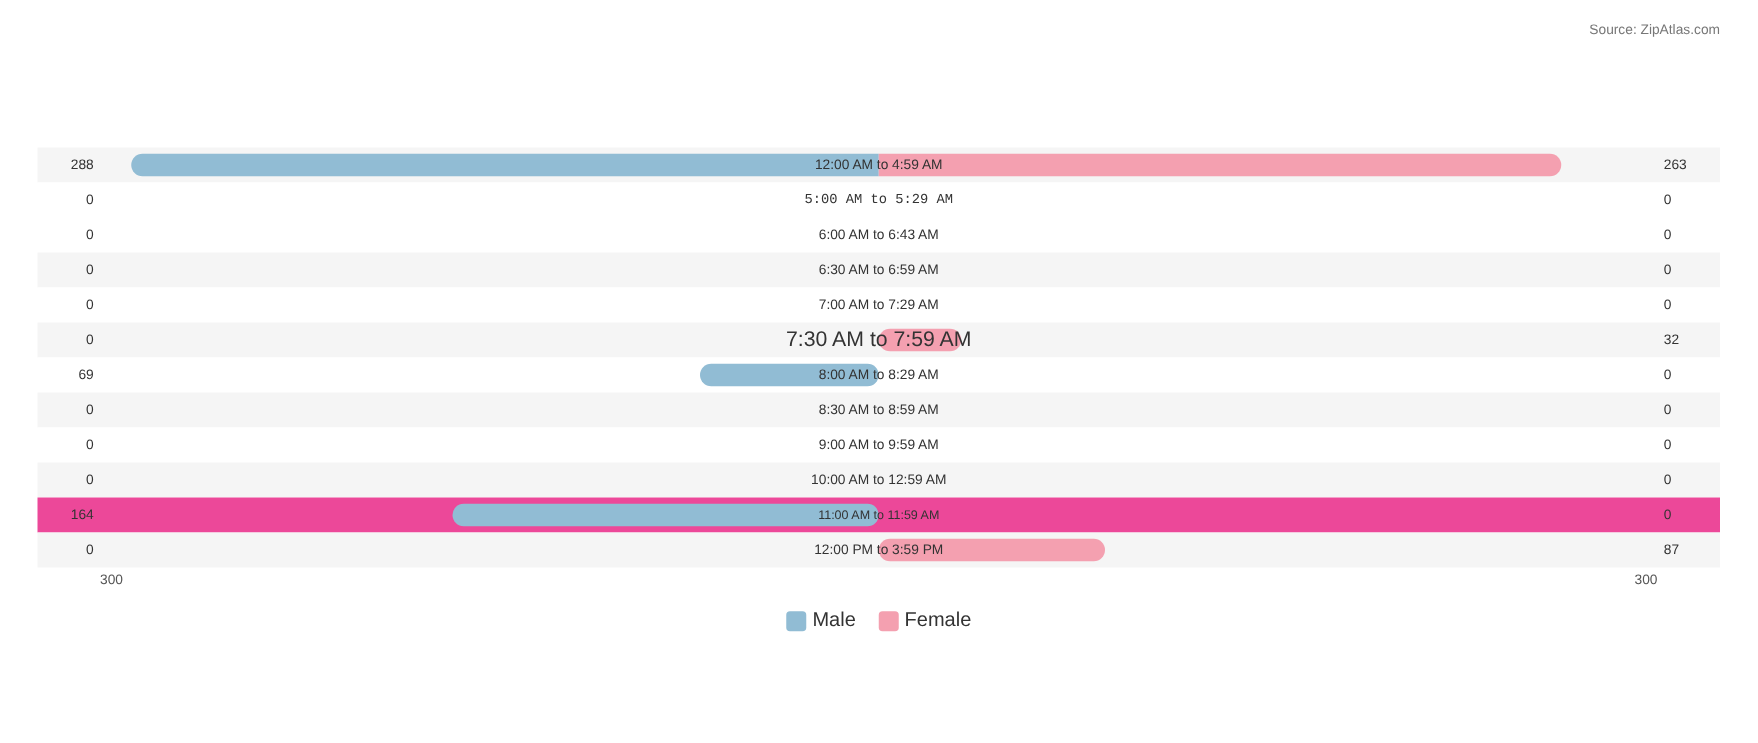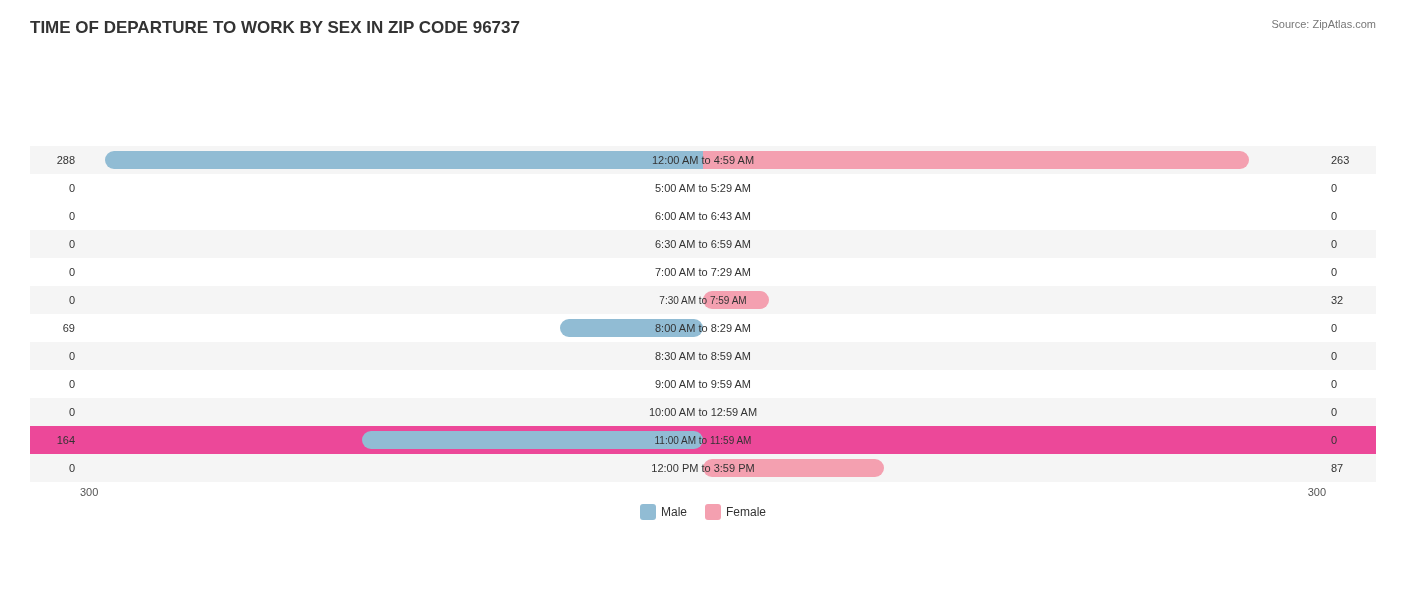--- a/index.html
+++ b/index.html
@@ -85,40 +85,39 @@
     }
     .axis-label {
       font-size: 11px;
       color: #555;
     }
     .legend {
       display: flex;
       justify-content: center;
       align-items: center;
       gap: 18px;
-      margin-top: 6px;
-      font-size: 12px;
+      margin-top: 18px;
+      font-size: 16px;
       color: #333;
     }
     .legend-item {
       display: flex;
       align-items: center;
       gap: 5px;
     }
     .legend-box {
       width: 16px;
       height: 16px;
       border-radius: 3px;
     }
   </style>
 </head>
 <body>
 
 <div class="chart-container">
-  <div class="chart-title">TIME OF DEPARTURE TO WORK BY SEX IN ZIP CODE 96737</div>
   <div class="source-text">Source: ZipAtlas.com</div>
 
   <div class="chart-area">
     <div class="rows-container" id="rows-container">
     <div class="bar-row" style="background: rgb(245, 245, 245); position: relative; height: 28px;">
           <span class="left-value">288</span>
           <span class="right-value">263</span>
           <div class="bar-area" style="position: absolute; left: 50px; right: 50px; top: 5px; height: 18px; display: flex; align-items: center;">
             <div style="flex: 1 1 0%; display: flex; justify-content: flex-end; height: 18px; align-items: center;">
               <div style="width: 96%; height: 18px; background: rgb(145, 188, 212); border-radius: 9px 0px 0px 9px;"></div>
@@ -133,21 +132,21 @@
           <span class="left-value">0</span>
           <span class="right-value">0</span>
           <div class="bar-area" style="position: absolute; left: 50px; right: 50px; top: 5px; height: 18px; display: flex; align-items: center;">
             <div style="flex: 1 1 0%; display: flex; justify-content: flex-end; height: 18px; align-items: center;">
               <div style="width: 0%; height: 18px; background: rgb(145, 188, 212); border-radius: 9px;"></div>
             </div>
             <div style="flex: 1 1 0%; display: flex; justify-content: flex-start; height: 18px; align-items: center;">
               <div style="width: 0%; height: 18px; background: rgb(244, 160, 176); border-radius: 9px;"></div>
             </div>
           </div>
-          <div style="position: absolute; left: 50%; transform: translateX(-50%); font-size: 11px; color: rgb(51, 51, 51); white-space: nowrap; z-index: 10;">5:00 AM to 5:29 AM</div>
+          <div style="position: absolute; left: 50%; transform: translateX(-50%); font-size: 11px; color: rgb(51, 51, 51); white-space: nowrap; z-index: 10; font-family: Liberation Mono, monospace;">5:00 AM to 5:29 AM</div>
         </div>
         <div class="bar-row" style="background: rgb(255, 255, 255); position: relative; height: 28px;">
           <span class="left-value">0</span>
           <span class="right-value">0</span>
           <div class="bar-area" style="position: absolute; left: 50px; right: 50px; top: 5px; height: 18px; display: flex; align-items: center;">
             <div style="flex: 1 1 0%; display: flex; justify-content: flex-end; height: 18px; align-items: center;">
               <div style="width: 0%; height: 18px; background: rgb(145, 188, 212); border-radius: 9px;"></div>
             </div>
             <div style="flex: 1 1 0%; display: flex; justify-content: flex-start; height: 18px; align-items: center;">
               <div style="width: 0%; height: 18px; background: rgb(244, 160, 176); border-radius: 9px;"></div>
@@ -185,21 +184,21 @@
           <span class="left-value">0</span>
           <span class="right-value">32</span>
           <div class="bar-area" style="position: absolute; left: 50px; right: 50px; top: 5px; height: 18px; display: flex; align-items: center;">
             <div style="flex: 1 1 0%; display: flex; justify-content: flex-end; height: 18px; align-items: center;">
               <div style="width: 0%; height: 18px; background: rgb(145, 188, 212); border-radius: 9px 0px 0px 9px;"></div>
             </div>
             <div style="flex: 1 1 0%; display: flex; justify-content: flex-start; height: 18px; align-items: center;">
               <div style="width: 10.6667%; height: 18px; background: rgb(244, 160, 176); border-radius: 9px;"></div>
             </div>
           </div>
-          <div style="position: absolute; left: 50%; transform: translateX(-50%); font-size: 10px; color: rgb(51, 51, 51); white-space: nowrap; z-index: 10;">7:30 AM to 7:59 AM</div>
+          <div style="position: absolute; left: 50%; transform: translateX(-50%); font-size: 17px; color: rgb(51, 51, 51); white-space: nowrap; z-index: 10;">7:30 AM to 7:59 AM</div>
         </div>
         <div class="bar-row" style="background: rgb(255, 255, 255); position: relative; height: 28px;">
           <span class="left-value">69</span>
           <span class="right-value">0</span>
           <div class="bar-area" style="position: absolute; left: 50px; right: 50px; top: 5px; height: 18px; display: flex; align-items: center;">
             <div style="flex: 1 1 0%; display: flex; justify-content: flex-end; height: 18px; align-items: center;">
               <div style="width: 23%; height: 18px; background: rgb(145, 188, 212); border-radius: 9px;"></div>
             </div>
             <div style="flex: 1 1 0%; display: flex; justify-content: flex-start; height: 18px; align-items: center;">
               <div style="width: 0%; height: 18px; background: rgb(244, 160, 176); border-radius: 0px 9px 9px 0px;"></div>

